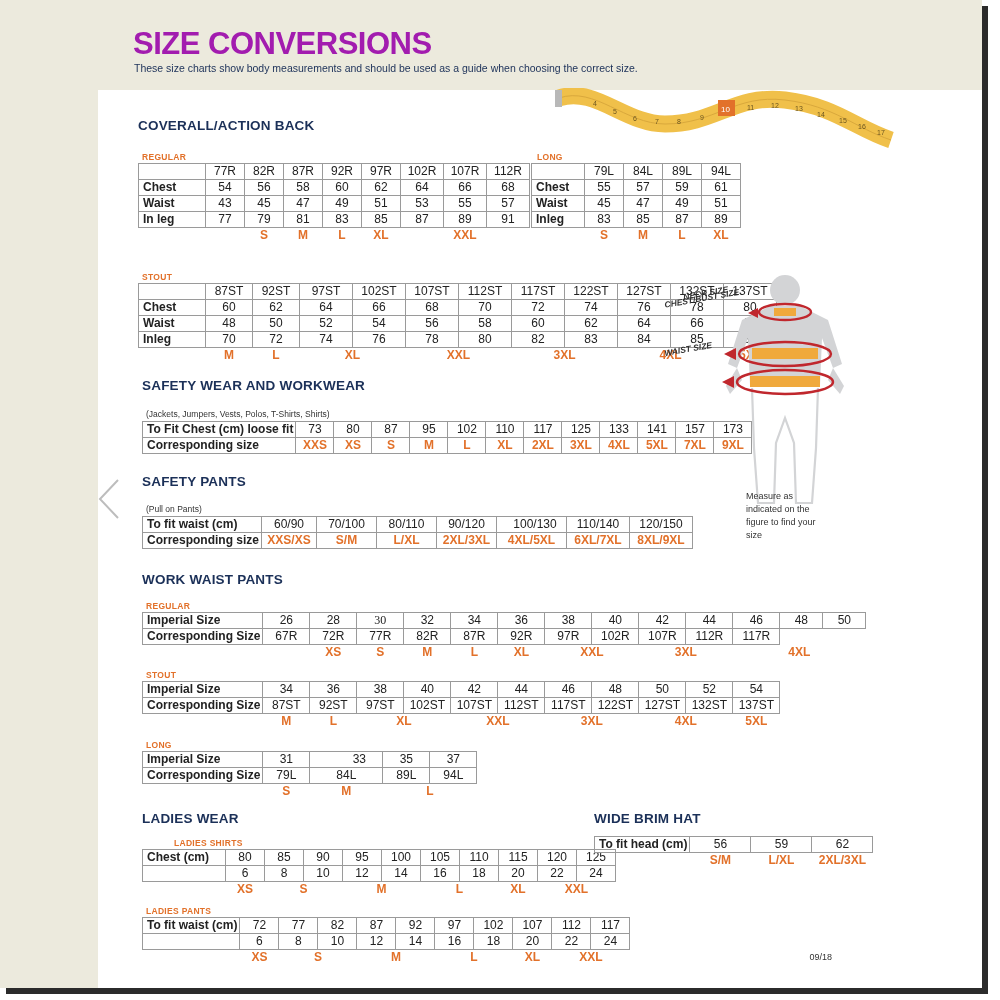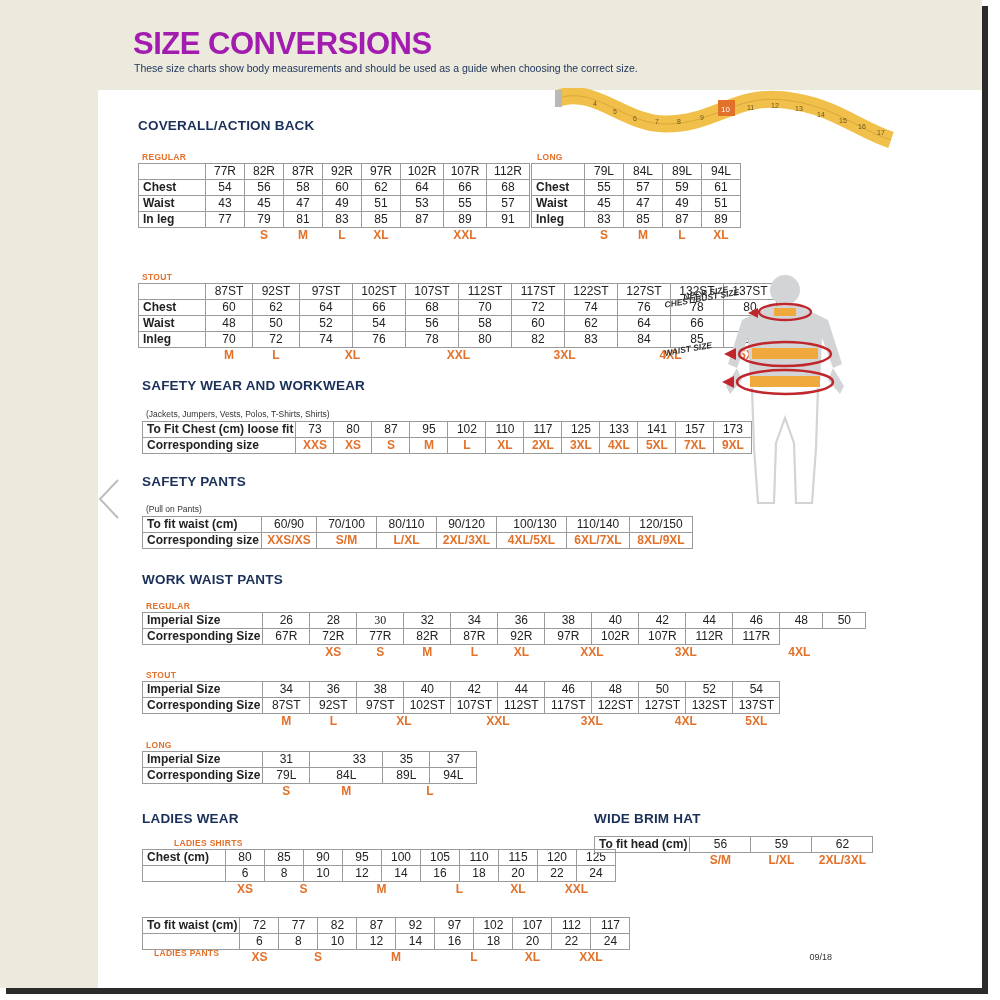--- a/index.html
+++ b/index.html
@@ -344,20 +344,21 @@
     <div class="callout" style="left:683px;top:288px;transform:rotate(-10deg);">NECK SIZE</div>
     <div class="callout" style="left:665px;top:286px;width:0;height:0;"></div>
     <div class="callout" style="left:664px;top:288px;width:1px;height:1px;opacity:0;"></div>
     <div class="callout" style="left:664px;top:290px;width:0;"></div>
     <div class="callout" style="left:666px;top:292px;transform:rotate(-10deg);opacity:0;"></div>
     <div class="callout" style="left:664px;top:292px;width:90px;line-height:11px;transform:rotate(-10deg);">
       <span>CHEST/BUST SIZE</span>
     </div>
     <div class="callout" style="left:664px;top:344px;transform:rotate(-10deg);">WAIST SIZE</div>
 
+    <div class="measure-note" style="left:746px;top:490px;width:85px;">Measure as indicated on the figure to find your size</div>
 
     <div class="section-title" style="left:142px;top:572px;">WORK WAIST PANTS</div>
 
     <div class="sub-label" style="left:146px;top:601px;">REGULAR</div>
     <table class="grid" style="left:142px;top:612px;">
       <tbody>
           <tr>
         <td class="rowhead" style="width:100px;">Imperial Size</td>
         <td style="width:42px;">26</td>
         <td style="width:42px;">28</td>
@@ -510,21 +511,21 @@
         <td>XS</td>
         <td colspan="2">S</td>
         <td colspan="2">M</td>
         <td colspan="2">L</td>
         <td>XL</td>
         <td colspan="2">XXL</td>
       </tr>
     </tbody>
       </table>
 
-    <div class="sub-label" style="left:154px;top:906px;margin-top:42px;">LADIES PANTS</div>
+    <div class="sub-label" style="left:146px;top:906px;">LADIES PANTS</div>
     <table class="grid" style="left:142px;top:917px;">
       <tbody>
           <tr>
         <td class="rowhead" style="width:76px;">To fit waist (cm)</td>
         <td style="width:34px;">72</td>
         <td style="width:34px;">77</td>
         <td style="width:34px;">82</td>
         <td style="width:34px;">87</td>
         <td style="width:34px;">92</td>
         <td style="width:34px;">97</td>

